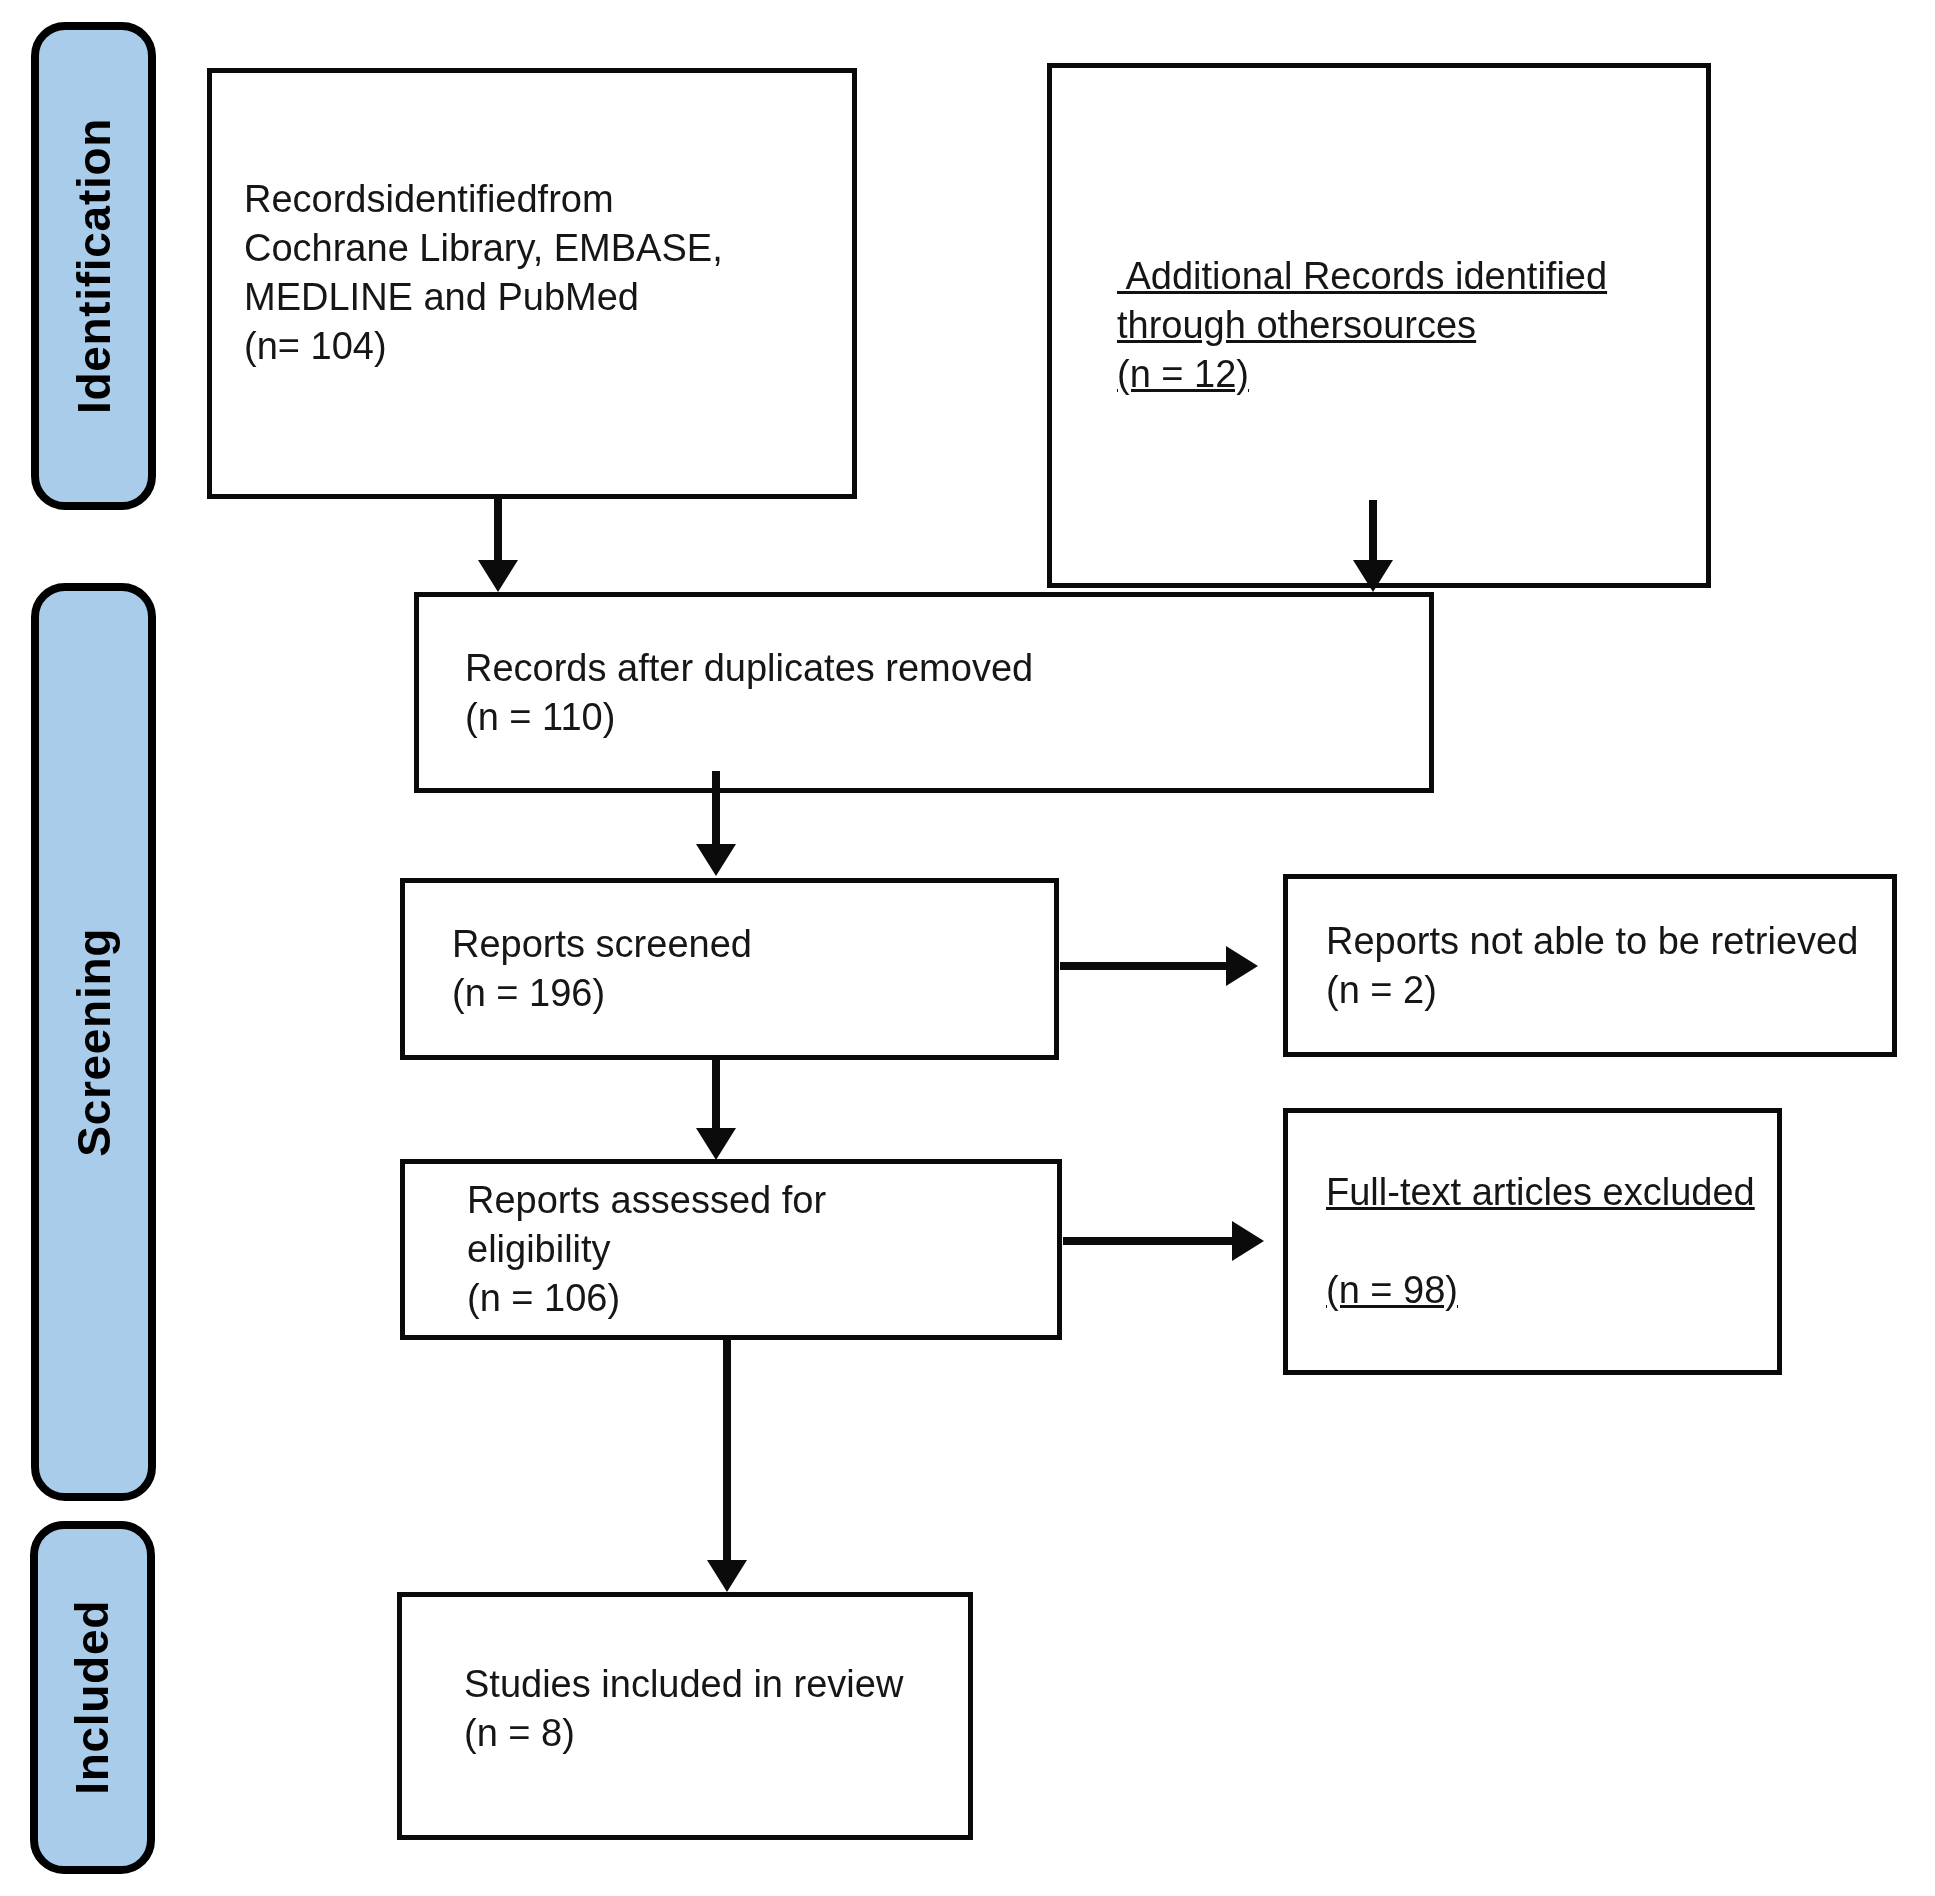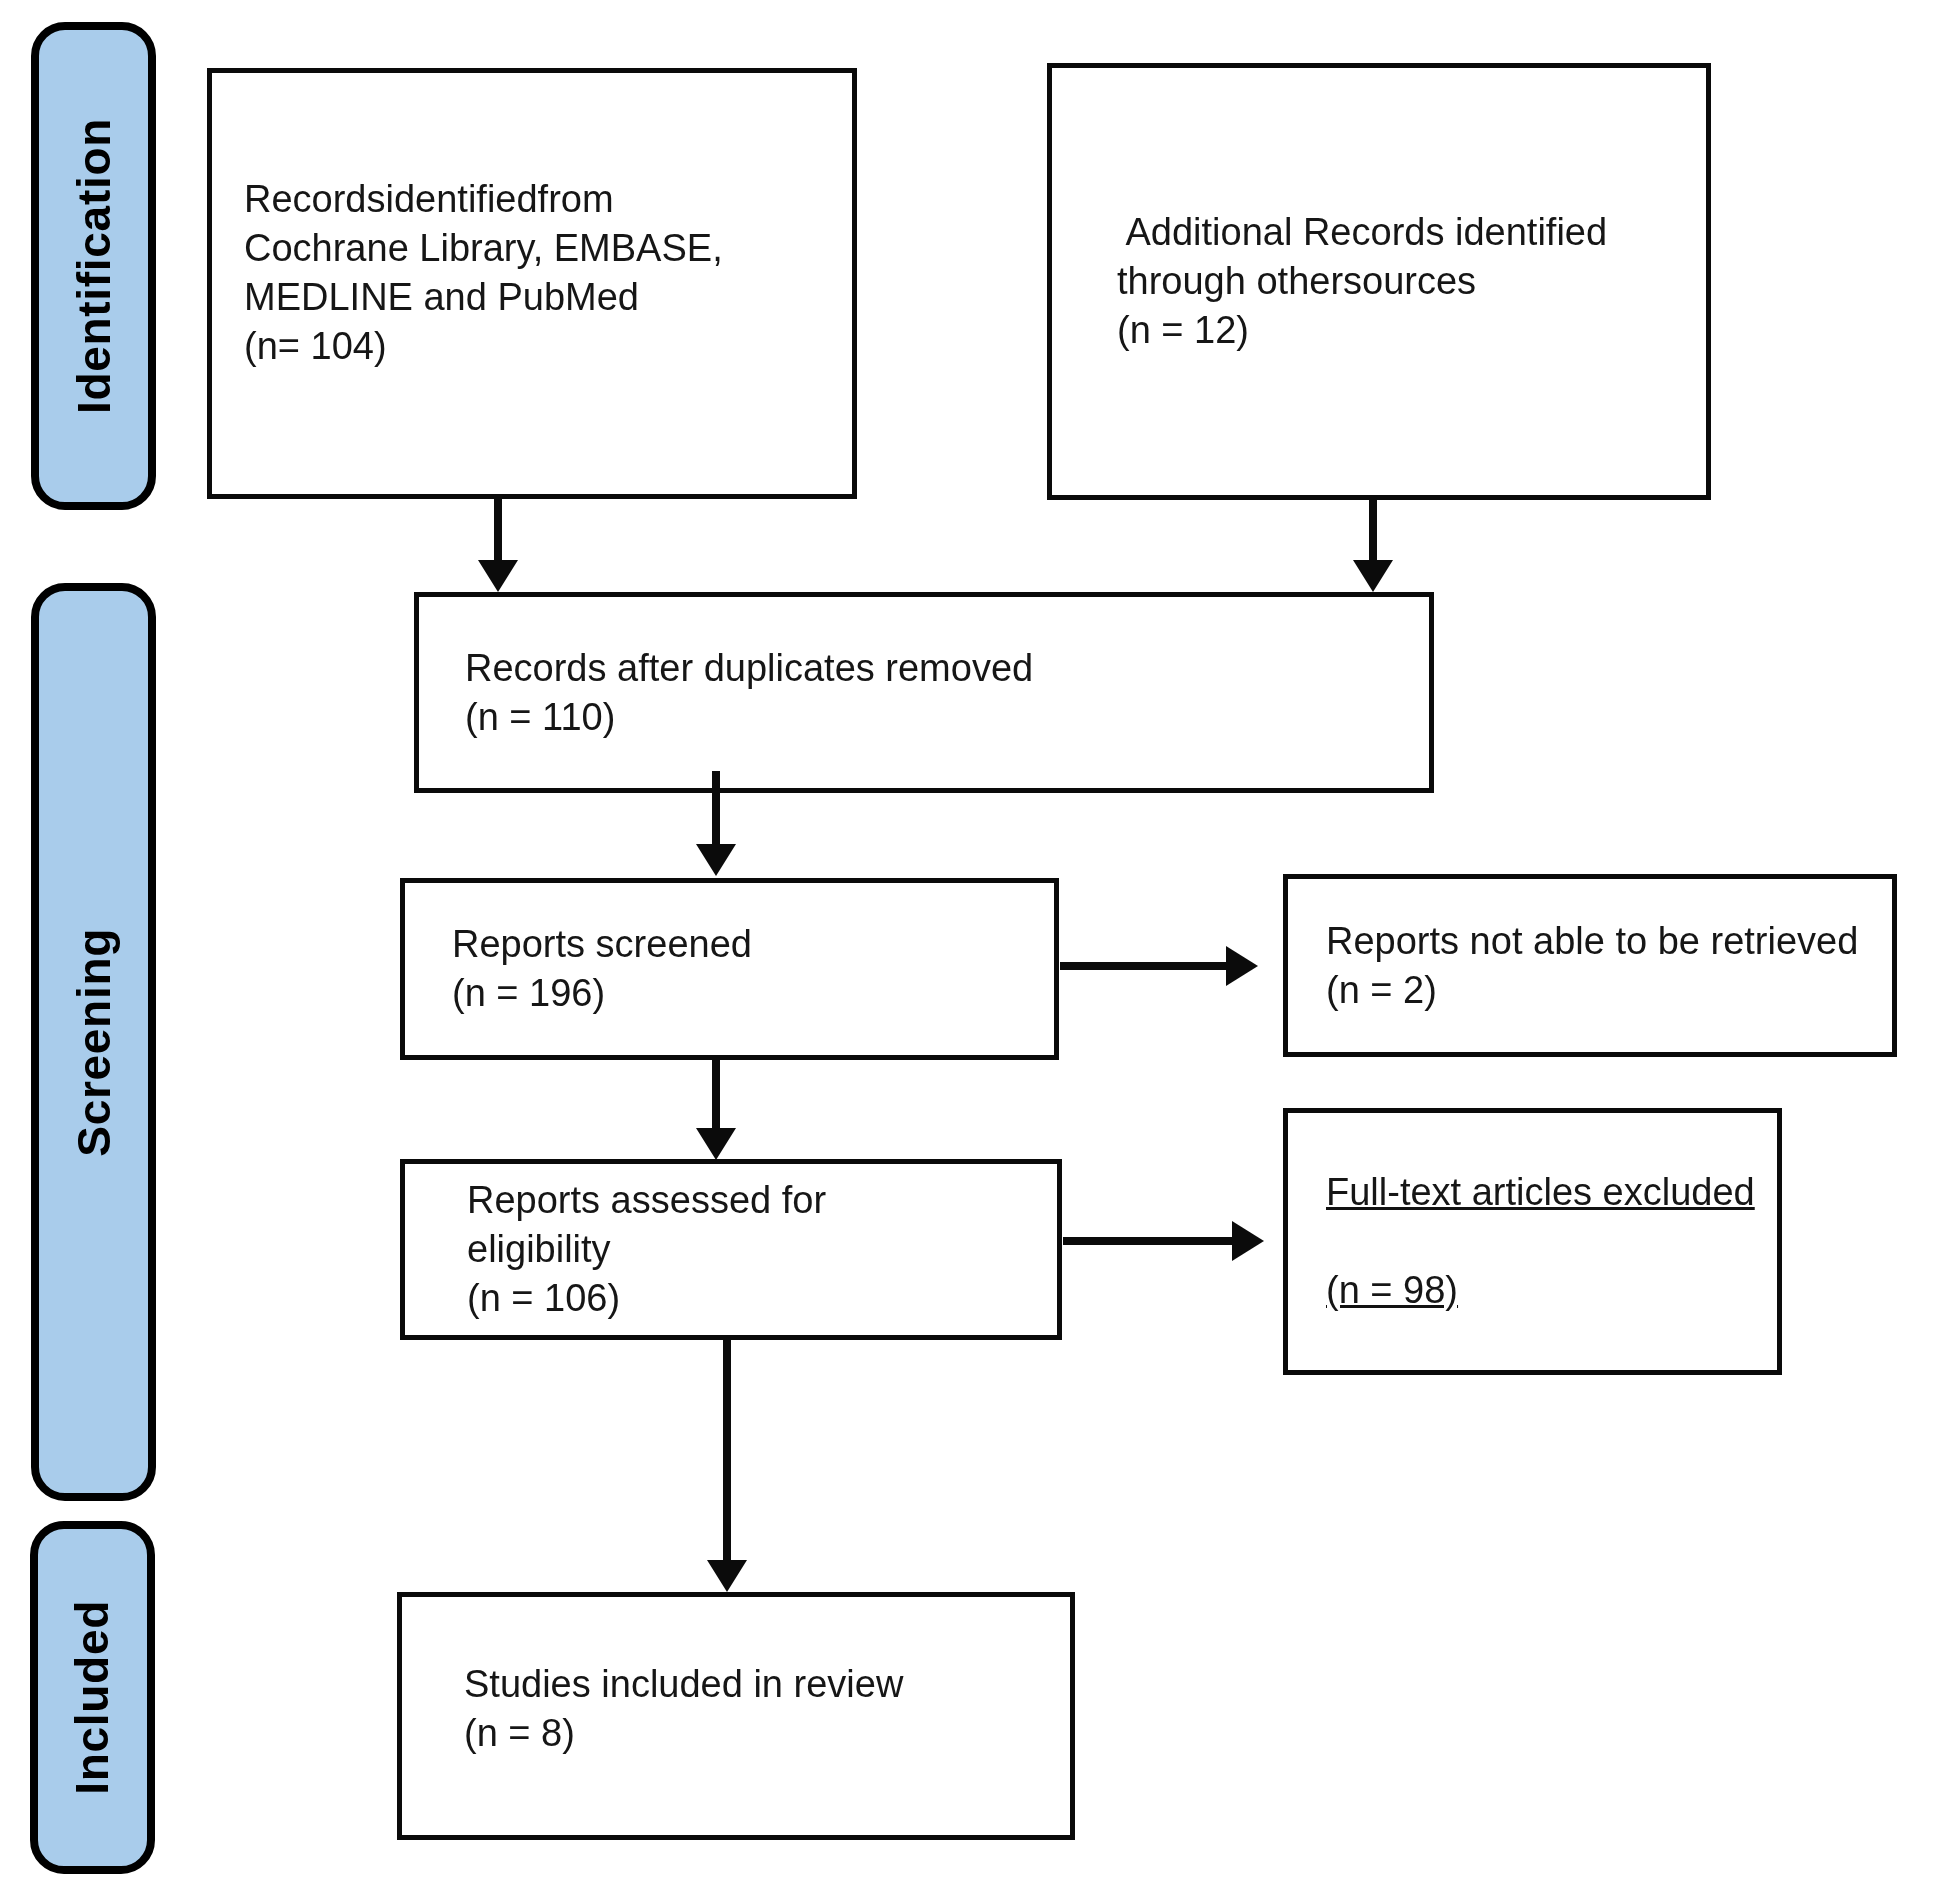--- a/index.html
+++ b/index.html
@@ -91,27 +91,27 @@
     border-bottom: 20px solid transparent;
     border-left: 32px solid #0b0b0b;
   }
 
   
   #stage-identification { left: 31px;  top: 22px;   width: 125px;  height: 488px; }
   #stage-screening      { left: 31px;  top: 583px;  width: 125px;  height: 918px; }
   #stage-included       { left: 29.5px;  top: 1521px; width: 125px;  height: 353px; }
 
   #box-records-identified   { left: 207px;  top: 68px;   width: 650px;  height: 431px; padding-left: 32px; padding-bottom: 22px; }
-  #box-additional-records   { left: 1047px; top: 63px;   width: 664px;  height: 437px; padding-left: 65px; }
+  #box-additional-records   { left: 1047px; top: 63px;   width: 664px;  height: 525px; padding-left: 65px; text-decoration: underline; }
   #box-duplicates-removed   { left: 414px;  top: 592px;  width: 1020px; height: 201px; padding-left: 46px; }
   #box-reports-screened     { left: 400px;  top: 878px; width: 659px;  height: 182px; padding-left: 47px; }
   #box-not-retrieved        { left: 1283px; top: 874px; width: 614px;  height: 183px; padding-left: 38px; }
   #box-assessed-eligibility { left: 400px;  top: 1159px; width: 662px;  height: 181px; padding-left: 62px; }
   #box-fulltext-excluded    { left: 1283px; top: 1108px; width: 499px;  height: 267px; padding-left: 38px; text-decoration: underline; }
-  #box-studies-included     { left: 397px;  top: 1592px; width: 678px;  height: 248px; padding-left: 62px; padding-bottom: 14.7px; }
+  #box-studies-included     { left: 397px;  top: 1592px; width: 576px;  height: 248px; padding-left: 62px; padding-bottom: 14.7px; }
 
   #arrow-identified-down { left: 477px;  top: 495px;  height: 97px; }
   #arrow-additional-down { left: 1352px; top: 500px;  height: 92px; }
   #arrow-dup-to-screened { left: 695px;  top: 771px; height: 105px; }
   #arrow-screened-to-assessed { left: 695px; top: 1060px; height: 100px; }
   #arrow-assessed-to-included { left: 706px; top: 1340px; height: 252px; }
   #arrow-screened-to-notretrieved { left: 1060px; top: 945px; width: 198px; }
   #arrow-assessed-to-excluded     { left: 1063px; top: 1220px; width: 201px; }
 </style>
 </head>

